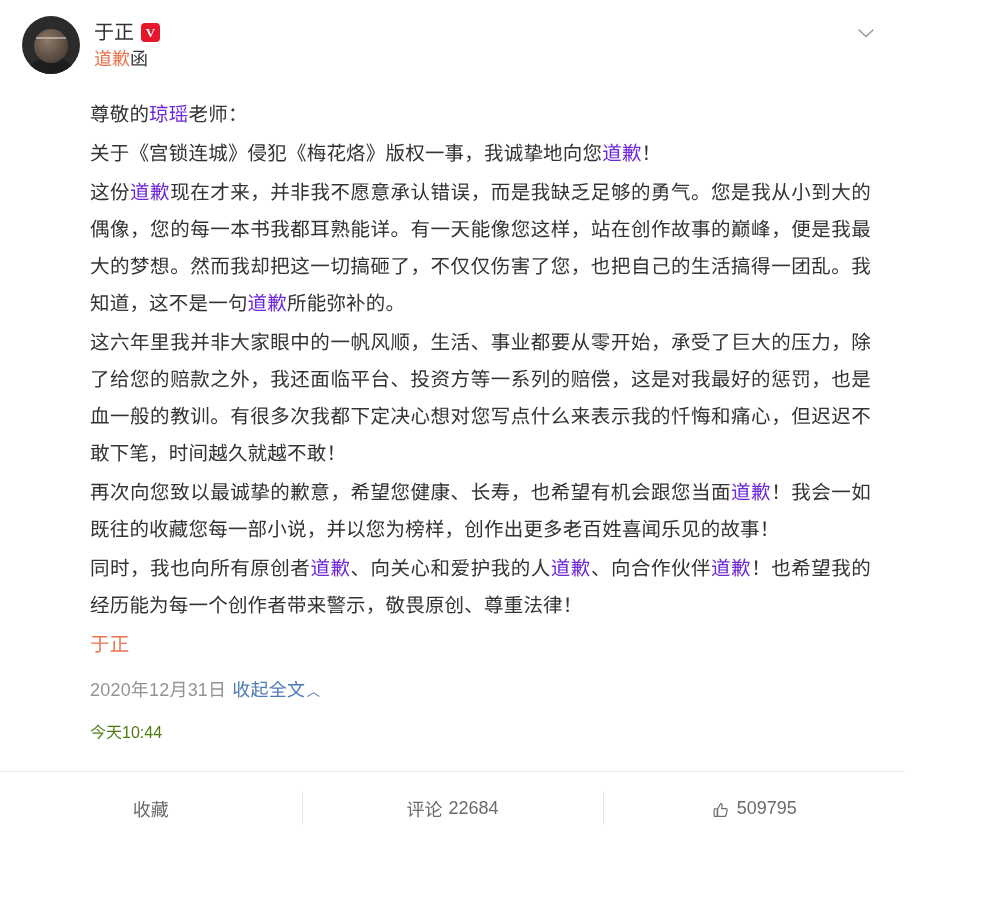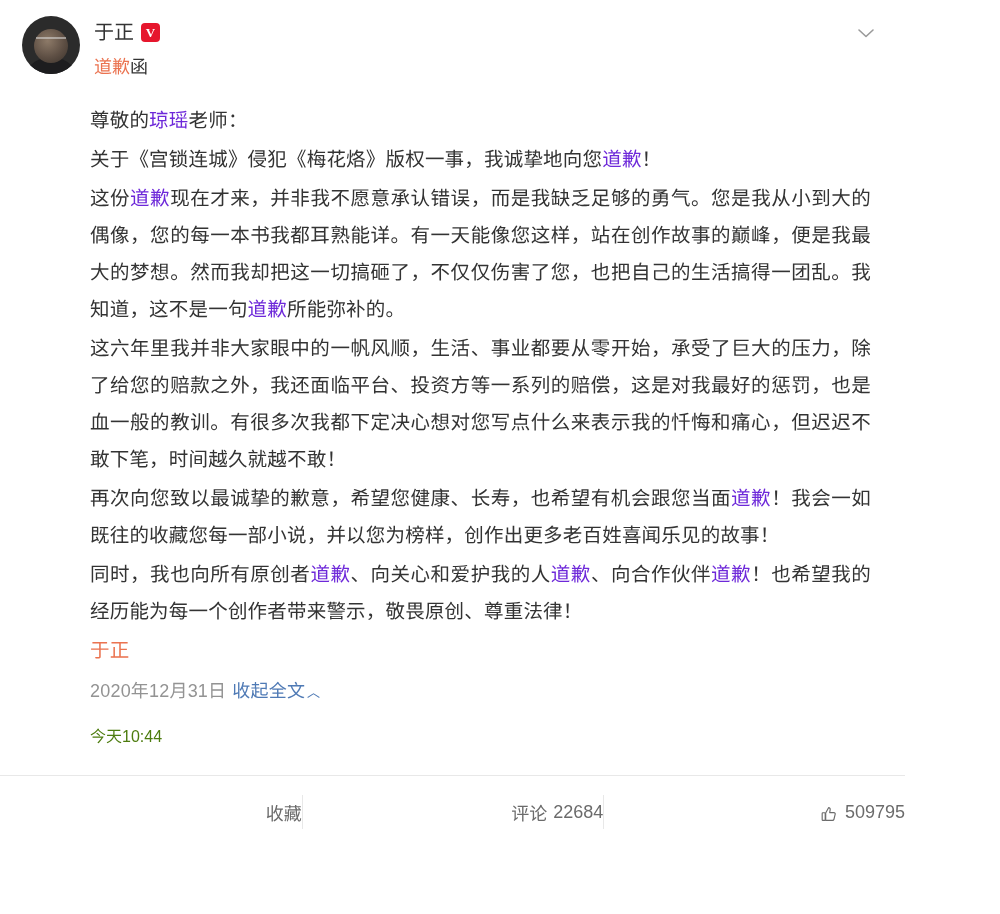--- a/index.html
+++ b/index.html
@@ -89,21 +89,20 @@
     height: 19px;
     border-radius: 4px;
     background: #e6162d;
     color: #ffffff;
     font-size: 13px;
     font-weight: bold;
     line-height: 1;
     font-family: "Liberation Serif", serif;
   }
   .sub-title {
-    margin-top: 8px;
     font-size: 18px;
     line-height: 26px;
     color: #333333;
   }
   .sub-title .hl { color: #eb7350; }
   .chevron {
     position: absolute;
     right: 28px;
     top: 22px;
     width: 22px;
@@ -122,23 +121,23 @@
   }
   .post-body p {
     margin: 0 0 2px 0;
     text-align: justify;
   }
   .hl { color: #6d28d9; }
   .sign {
     color: #eb7350;
   }
   .meta-line {
-    margin-top: 4px;
+    margin-top: 12px;
     font-size: 18px;
-    line-height: 37px;
+    line-height: 31px;
     color: #939393;
   }
   .meta-line .collapse-link {
     color: #4f7ab5;
     cursor: pointer;
     margin-left: 6px;
   }
   .collapse-link .caret {
     font-size: 13px;
     margin-left: 2px;
@@ -159,21 +158,21 @@
   }
   .toolbar {
     display: flex;
     height: 72px;
     align-items: center;
   }
   .tool-item {
     flex: 1 1 25%;
     display: flex;
     align-items: center;
-    justify-content: flex-end;
+    justify-content: center;
     font-size: 18px;
     color: #6b6b6b;
     height: 34px;
     cursor: pointer;
     position: relative;
     gap: 6px;
   }
   .tool-item + .tool-item::before {
     content: "";
     position: absolute;

